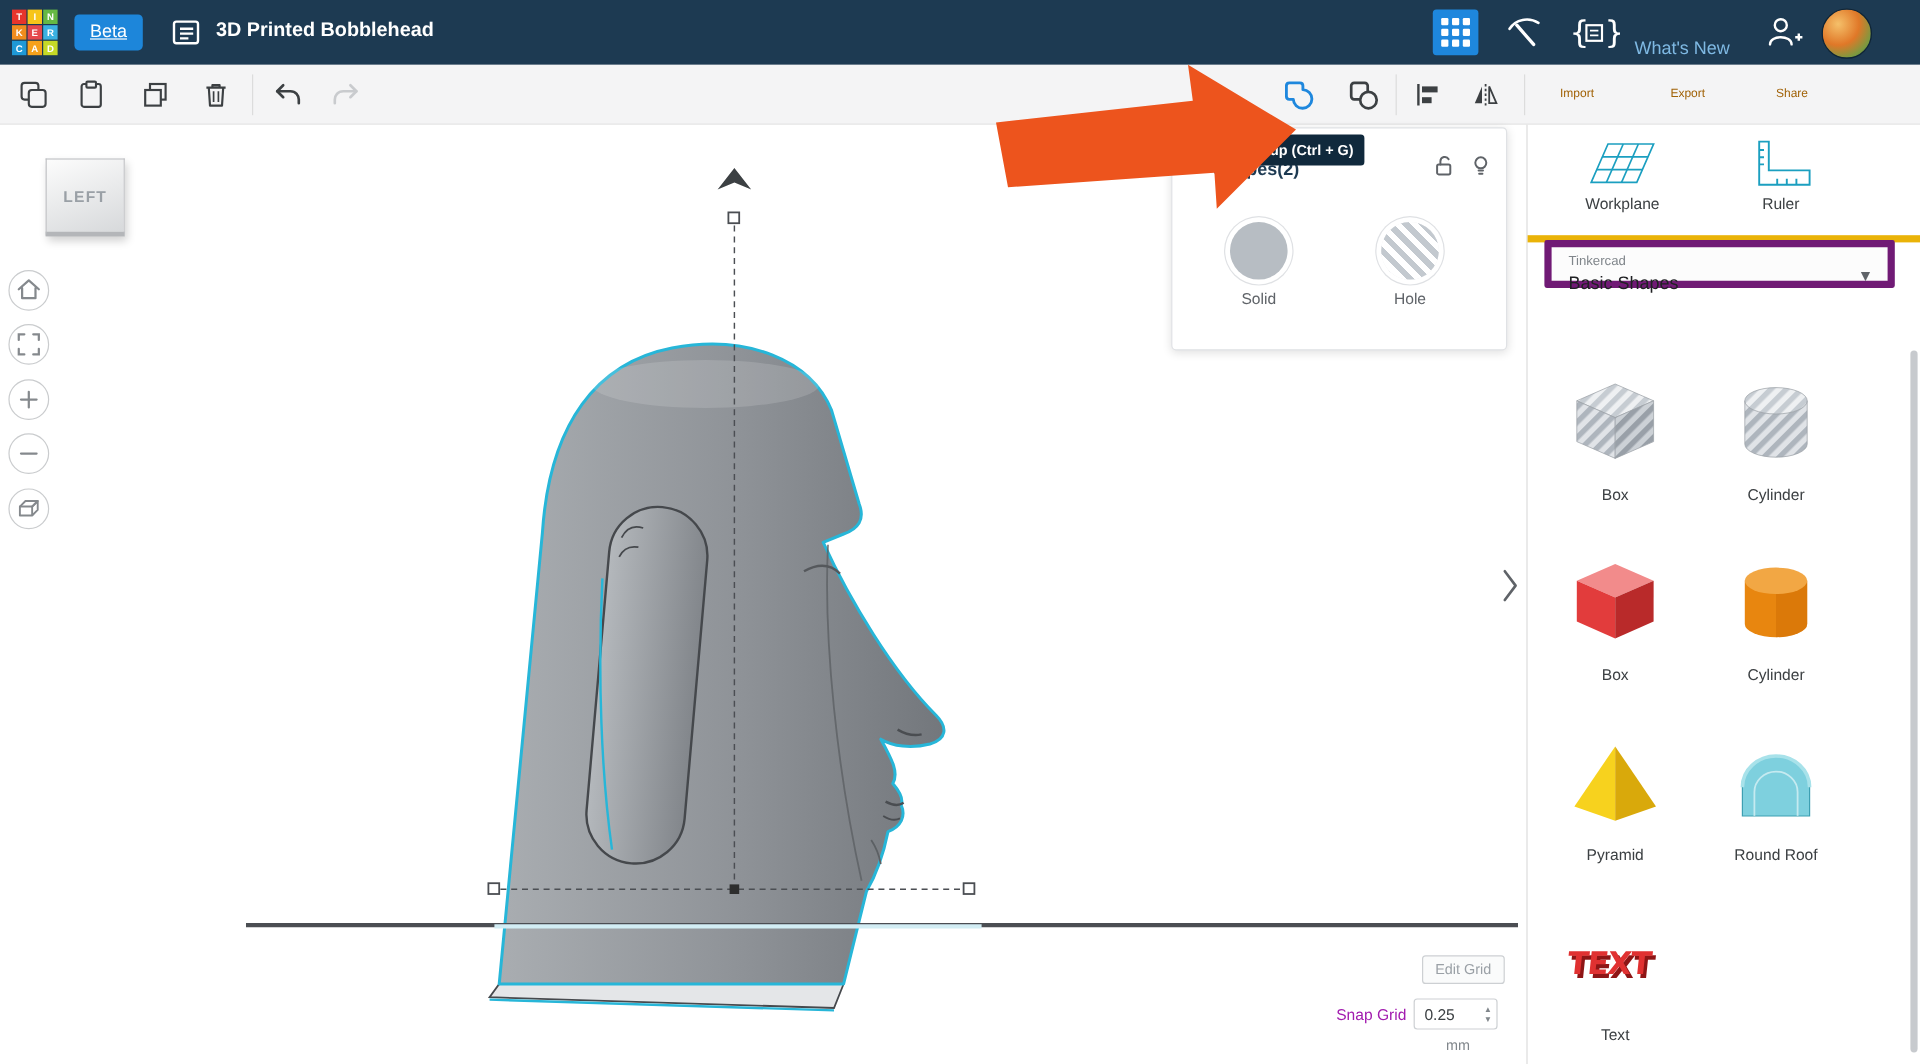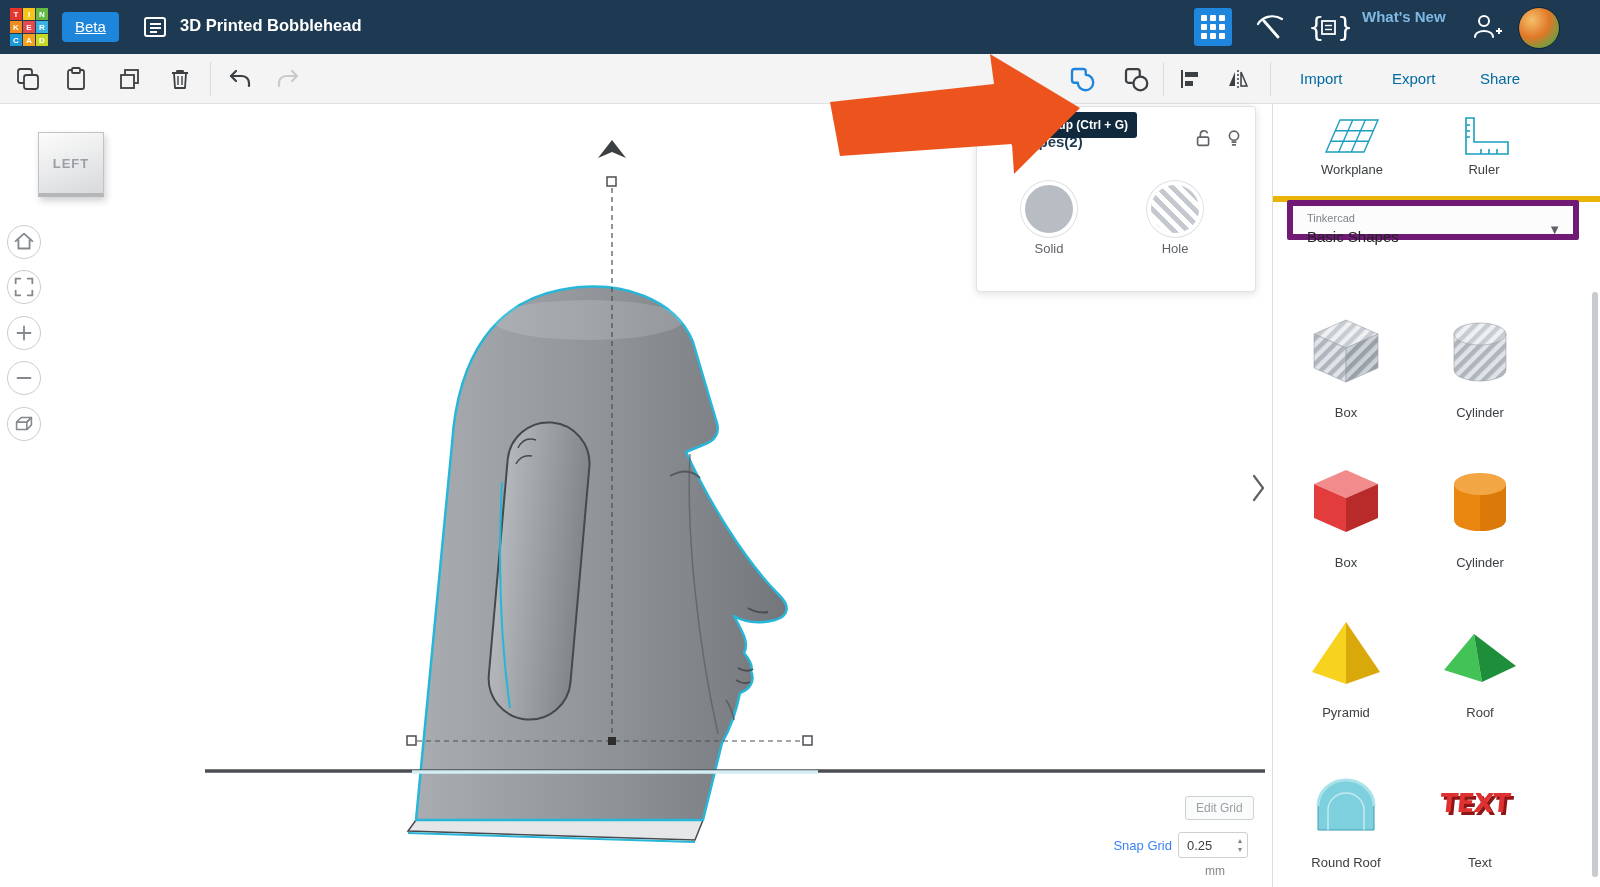--- a/index.html
+++ b/index.html
@@ -8,37 +8,37 @@
   
   .header{position:absolute;left:0;top:0;width:1600px;height:54px;background:#1d3a52;}
   .logo{position:absolute;left:10px;top:8px;width:38px;height:38px;display:grid;grid-template-columns:repeat(3,1fr);grid-template-rows:repeat(3,1fr);gap:1px;cursor:pointer;}
   .logo span{display:flex;align-items:center;justify-content:center;font-size:8px;font-weight:700;color:#fff;}
   .beta{position:absolute;left:62px;top:12px;height:30px;line-height:30px;padding:0 13px;background:#1d86da;color:#fff;border-radius:4px;font-size:15px;text-decoration:underline;}
   .doc-icon{position:absolute;left:142px;top:14px;}
   .doc-title{position:absolute;left:180px;top:16px;font-size:16.5px;font-weight:700;color:#fff;}
   .apps-btn{position:absolute;left:1194px;top:8px;width:38px;height:38px;background:#1e87dd;border-radius:3px;display:grid;grid-template-columns:repeat(3,1fr);grid-template-rows:repeat(3,1fr);gap:3px;padding:7px;box-sizing:border-box;}
   .apps-btn i{background:#fff;border-radius:1px;display:block;}
   .hdr-ic{position:absolute;top:11px;}
-  .whats-new{position:absolute;left:1362px;top:8px;font-size:15px;color:#7fb9e3;font-weight:bold;}
+  .whats-new{position:absolute;left:1362px;top:32px;font-size:15px;color:#7fb9e3;}
   .avatar{position:absolute;left:1518px;top:7px;width:40px;height:40px;border-radius:50%;background:radial-gradient(circle at 32% 30%,#f5c06a,#e07828 45%,#7a9a40 75%,#35502a);border:1px solid #0e2436;}
 
   
   .toolbar{position:absolute;left:0;top:54px;width:1600px;height:50px;background:#f4f4f5;border-bottom:1px solid #e2e2e2;box-sizing:border-box;}
   .tbtn{position:absolute;width:36px;height:36px;top:7px;display:flex;align-items:center;justify-content:center;border-radius:3px;cursor:pointer;}
   .tsep{position:absolute;top:8px;width:1px;height:34px;background:#dcdcdc;}
-  .tool-text-btn{position:absolute;top:7px;height:36px;line-height:36px;font-size:15px;color:#0369a1;padding:0 14px;cursor:pointer;}
+  .tool-text-btn{position:absolute;top:7px;height:36px;line-height:36px;font-size:10px;color:#a16207;padding:0 14px;cursor:pointer;}
 
   
   .canvas{position:absolute;left:0;top:104px;width:1272px;height:783px;background:#fff;overflow:hidden;}
   .viewcube{position:absolute;left:38px;top:28px;width:64px;height:60px;display:flex;align-items:center;justify-content:center;font-weight:700;letter-spacing:1px;color:#9aa0a6;font-size:13px;background:linear-gradient(160deg,#fcfcfc,#d7d9db);border:1px solid #c0c2c5;border-bottom:4px solid #b4b6b9;box-shadow:2px 4px 7px rgba(0,0,0,.18);}
   .navbtn{position:absolute;left:7px;width:34px;height:34px;border-radius:50%;background:#fff;border:1px solid #caccce;display:flex;align-items:center;justify-content:center;box-sizing:border-box;cursor:pointer;}
   .collapse{position:absolute;left:1246px;top:364px;width:24px;height:40px;display:flex;align-items:center;justify-content:center;cursor:pointer;}
 
   .edit-grid{position:absolute;left:1185px;top:692px;border:1px solid #cdd0d3;background:#fafbfb;color:#9aa0a6;font-size:12px;padding:4px 10px;border-radius:3px;cursor:pointer;}
-  .snap-label{position:absolute;left:1080px;top:734px;width:92px;text-align:right;font-size:13px;color:#3b82f6;}
+  .snap-label{position:absolute;left:1080px;top:734px;width:92px;text-align:right;font-size:13px;color:#a21caf;}
   .snap-select{position:absolute;left:1178px;top:728px;width:70px;height:26px;background:#fff;border:1px solid #cdd0d3;border-radius:3px;box-sizing:border-box;cursor:pointer;}
   .snap-value{position:absolute;left:8px;top:5px;font-size:13px;color:#3c4043;}
   .spinner{position:absolute;right:5px;top:3px;display:flex;flex-direction:column;line-height:9px;font-size:8px;color:#80868b;}
   .unit{position:absolute;left:1178px;top:760px;width:74px;text-align:center;font-size:12px;color:#80868b;}
 
   
   .inspector{position:absolute;left:976px;top:106px;width:278px;height:184px;background:#fff;border:1px solid #e0e2e5;border-radius:4px;box-shadow:0 2px 8px rgba(0,0,0,.12);z-index:20;}
   .insp-title{position:absolute;left:34px;top:26px;font-size:15px;font-weight:700;color:#1d3a52;}
   .swatch{position:absolute;width:48px;height:48px;border-radius:50%;box-shadow:0 0 0 4px #fff,0 0 0 5px #dfe1e4;cursor:pointer;}
   .swatch-label{position:absolute;top:134px;width:80px;text-align:center;font-size:13px;color:#5f6368;}
@@ -401,27 +401,20 @@
       </div>
       <div class="shape-cell">
         <svg width="84" height="84" viewBox="0 0 84 84">
           <polygon points="42,14 8,64 42,76" fill="#f7d21e"></polygon>
           <polygon points="42,14 42,76 76,64" fill="#d9a90b"></polygon>
         </svg>
         <span class="shape-label">Pyramid</span>
       </div>
       <div class="shape-cell">
         <svg width="84" height="84" viewBox="0 0 84 84">
-          <polygon points="36,26 6,62 44,74" fill="#43c256"></polygon>
-          <polygon points="36,26 44,74 78,58" fill="#1e8e3a"></polygon>
-        </svg>
-        <span class="shape-label">Roof</span>
-      </div>
-      <div class="shape-cell">
-        <svg width="84" height="84" viewBox="0 0 84 84">
           <path d="M14 72 V48 A28 26 0 0 1 70 48 V72 Z" fill="#7ed0de" stroke="#3d9fb2" stroke-width="1"></path>
           <path d="M14 48 A28 26 0 0 1 70 48" fill="none" stroke="#a8e2ea" stroke-width="3"></path>
           <path d="M24 72 V52 A18 17 0 0 1 60 52 V72" fill="none" stroke="rgba(255,255,255,0.55)" stroke-width="1.5"></path>
         </svg>
         <span class="shape-label">Round Roof</span>
       </div>
       <div class="shape-cell">
         <svg width="84" height="84" viewBox="0 0 84 84">
           <g transform="skewX(-6)" font-family="DejaVu Sans, sans-serif" font-weight="bold" font-size="26" letter-spacing="-1">
             <text x="10" y="57" fill="#8e1515">TEXT</text>

